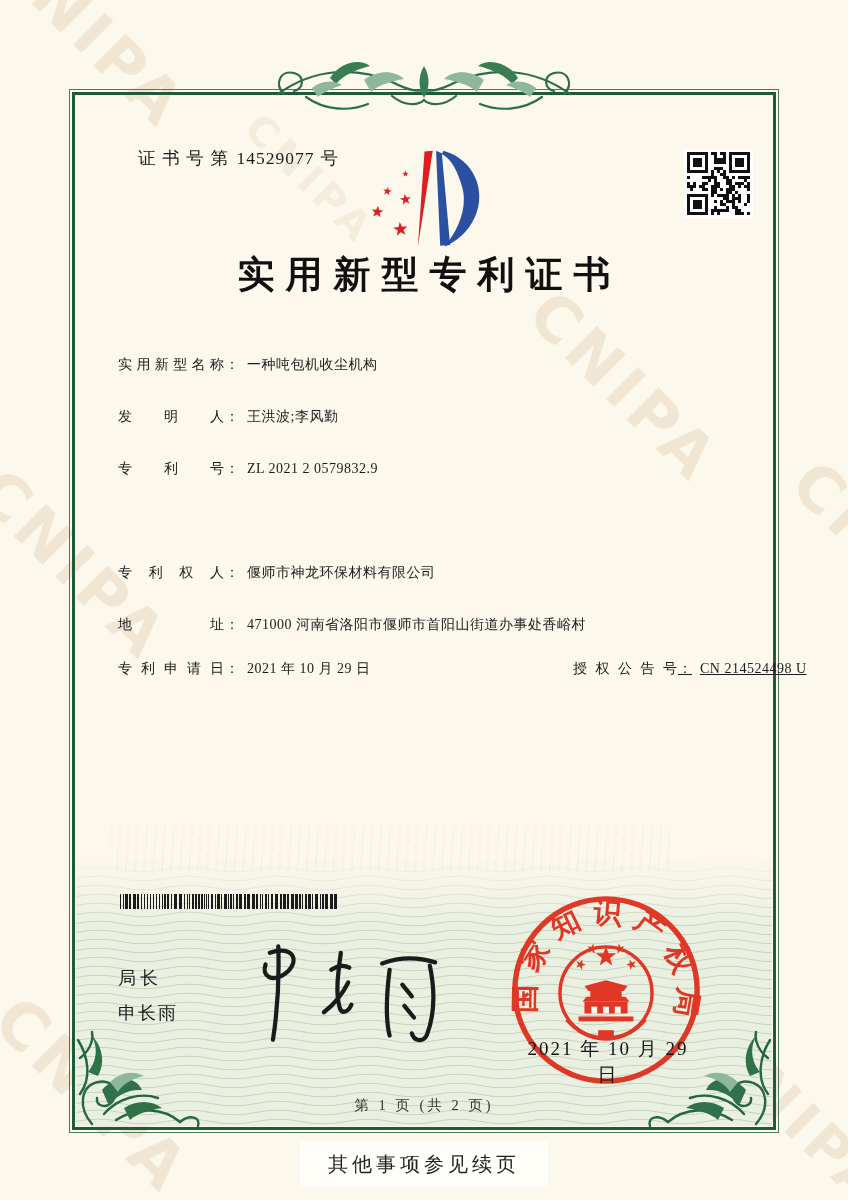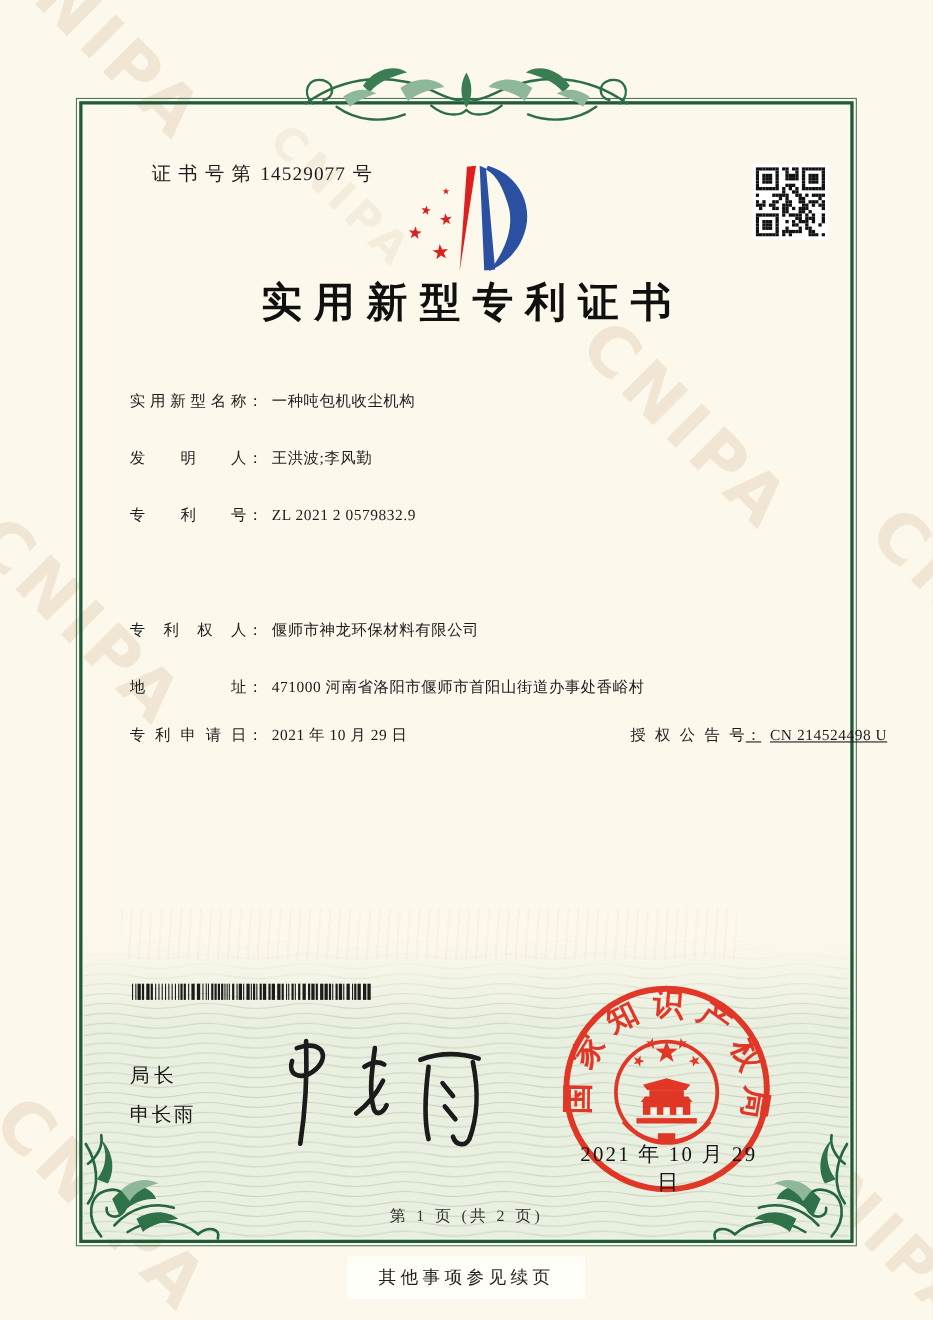--- a/index.html
+++ b/index.html
@@ -41,21 +41,21 @@
   .barcode{position:absolute;left:120px;top:894px;line-height:0;}
   .signer-title{position:absolute;left:118px;top:966px;font-size:18px;letter-spacing:4px;}
   .signer-name{position:absolute;left:118px;top:1001px;font-size:18px;letter-spacing:2px;}
   .signature{position:absolute;left:238px;top:938px;}
   .seal{position:absolute;left:508px;top:892px;opacity:.93;}
   .seal-date{position:absolute;left:518px;top:1036px;width:180px;text-align:center;
              font-size:19px;letter-spacing:2px;color:#141414;}
   .page-info{position:absolute;left:72px;top:1096px;width:704px;text-align:center;
              font-size:14.5px;letter-spacing:3px;color:#333;}
   .footer-note{position:absolute;left:424px;top:1142px;transform:translateX(-50%);
-               background:#fffef8;padding:9px 28px;font-size:16px;letter-spacing:4px;color:#1f1f1f;}
+               background:#fffef8;padding:9px 28px;font-size:20px;letter-spacing:4px;color:#1f1f1f;}
   .orn{position:absolute;line-height:0;}
 </style>
 </head>
 <body>
 
 <div class="page">
 
   <div class="wm" style="left:-28px;top:-4px;font-size:62px;">CNIPA</div>
   <div class="wm" style="left:228px;top:156px;font-size:40px;color:rgba(190,160,115,0.13);">CNIPA</div>
   <div class="wm" style="left:505px;top:350px;font-size:62px;">CNIPA</div>

